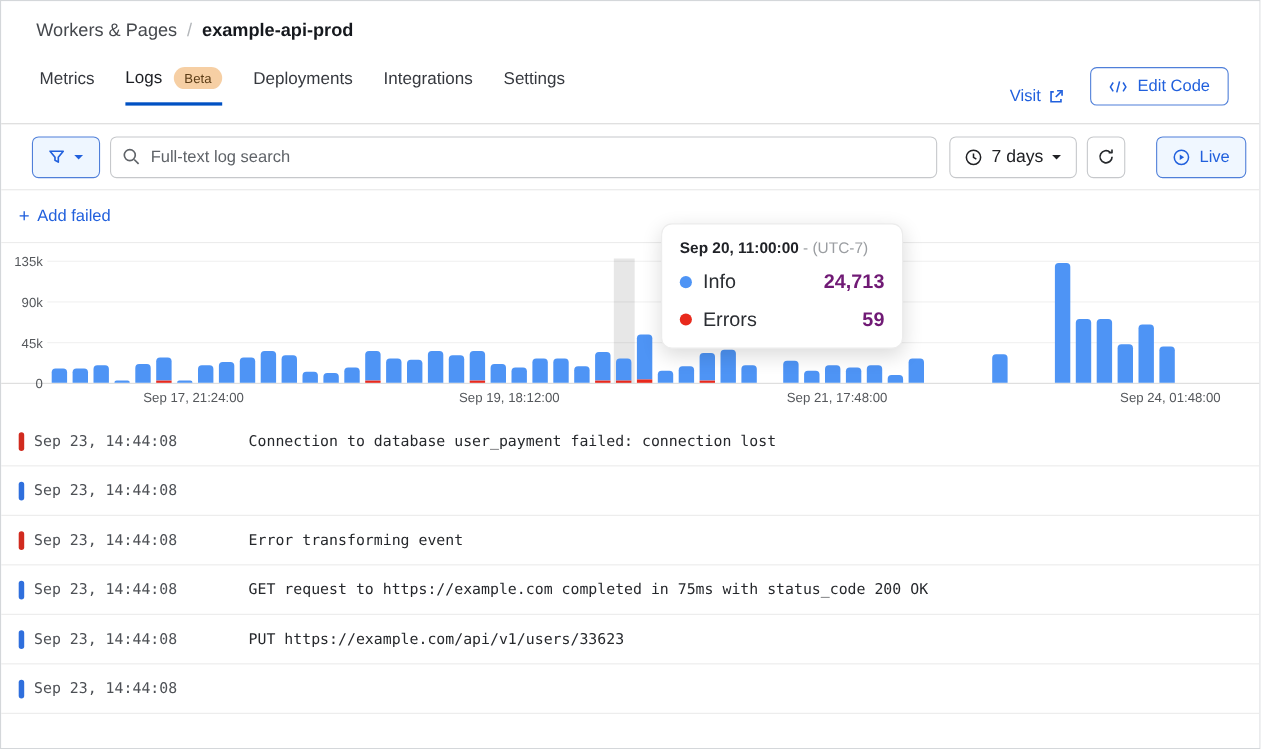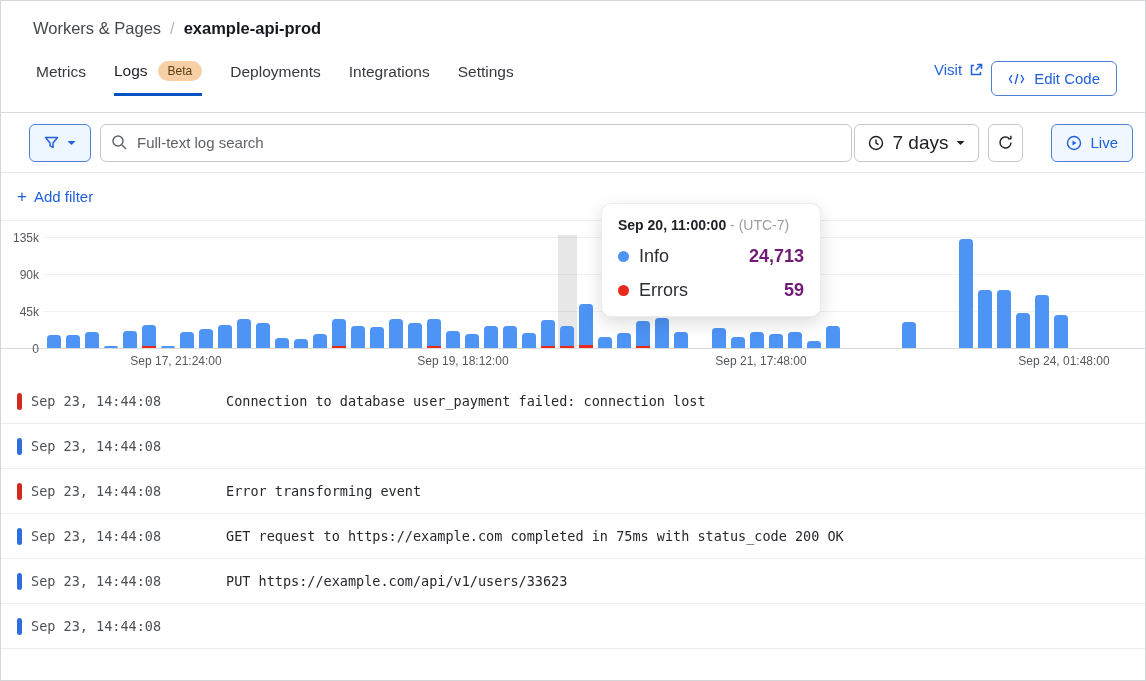--- a/index.html
+++ b/index.html
@@ -15,39 +15,39 @@
   .breadcrumb .current { color:#15181d; font-weight:bold; }
 
   .tabbar { position:absolute; top:60px; left:35px; display:flex; align-items:flex-end; gap:28px; }
   .tab { font-size:15.5px; color:#36393f; padding-bottom:12px; display:flex; align-items:center;
          gap:10px; cursor:pointer; border-bottom:3px solid transparent; }
   .tab.active { color:#1d1f24; border-bottom-color:#0051c3; }
   .badge-beta { background:#f6cfa4; color:#5a3b14; font-size:12px; padding:3px 10px;
                 border-radius:10px; line-height:1.2; }
   .tab-divider { position:absolute; top:111px; left:0; width:100%; height:1px; background:#d9d9d9; }
 
-  .header-actions { position:absolute; top:60px; right:28px; display:flex; align-items:flex-start; gap:8px; }
+  .header-actions { position:absolute; top:60px; right:28px; display:flex; align-items:flex-end; gap:24px; }
   .visit-link { color:#2160dd; font-size:15px; display:flex; gap:7px; align-items:center; cursor:pointer; }
   .btn-edit { display:flex; align-items:center; gap:9px; color:#2160dd; font-size:15px;
               background:#fff; border:1px solid #4f7fd9; border-radius:6px; padding:8px 16px; cursor:pointer; }
 
   
   .filter-row { position:absolute; top:112px; left:0; width:100%; height:60px;
                 border-bottom:1px solid #e8e8e8; display:flex; align-items:center; padding:0 12px 0 28px; }
   .btn-filter { width:62px; height:38px; background:#eef6ff; border:1px solid #4f7fd9; border-radius:6px;
                 display:flex; align-items:center; justify-content:center; gap:8px; cursor:pointer; }
   .search-wrap { position:relative; margin-left:9px; width:752px; }
   .search-wrap input { width:100%; height:38px; border:1px solid #c6c8cb; border-radius:6px;
                        padding:0 12px 0 36px; font-size:15px; color:#333; outline:none;
                        font-family:"Liberation Sans", sans-serif; }
   .search-wrap input::placeholder { color:#5f6368; }
   .search-icon { position:absolute; left:11px; top:10px; }
   .right-controls { margin-left:auto; display:flex; align-items:center; }
   .btn-days { height:38px; background:#fff; border:1px solid #c6c8cb; border-radius:6px;
-              display:flex; align-items:center; gap:8px; padding:0 13px; font-size:19px; color:#202124; cursor:pointer; }
+              display:flex; align-items:center; gap:8px; padding:0 13px; font-size:16px; color:#202124; cursor:pointer; }
   .btn-refresh { height:38px; width:35px; margin-left:9px; background:#fff; border:1px solid #c6c8cb;
                  border-radius:6px; display:flex; align-items:center; justify-content:center; cursor:pointer; }
   .btn-live { height:38px; margin-left:28px; background:#f0f7ff; border:1px solid #4f7fd9; border-radius:6px;
               display:flex; align-items:center; gap:8px; padding:0 14px; font-size:15px; color:#2160dd; cursor:pointer; }
 
   .addfilter-row { position:absolute; top:172px; left:0; width:100%; height:48px;
                    border-bottom:1px solid #ececec; display:flex; align-items:center; padding-left:16px; }
   .add-filter { color:#2160dd; font-size:15px; display:flex; gap:7px; align-items:center; cursor:pointer; }
   .add-filter .plus { font-size:17px; line-height:1; }
 
@@ -192,21 +192,21 @@
           </svg>
         </span>
         <span>Live</span>
       </button>
     </div>
   </div>
 
   <div class="addfilter-row">
     <div class="add-filter">
       <span class="plus">+</span>
-      <span>Add filter</span>
+      <span>Add failed</span>
     </div>
   </div>
 
   <div class="chart">
       <div class="gridline" style="top: 16px;"></div>
       <div class="y-label" style="top: 16px; left: 2px;">135k</div>
       <div class="gridline" style="top: 53px;"></div>
       <div class="y-label" style="top: 53px; left: 2px;">90k</div>
       <div class="gridline" style="top: 90px;"></div>
       <div class="y-label" style="top: 90px; left: 2px;">45k</div>

